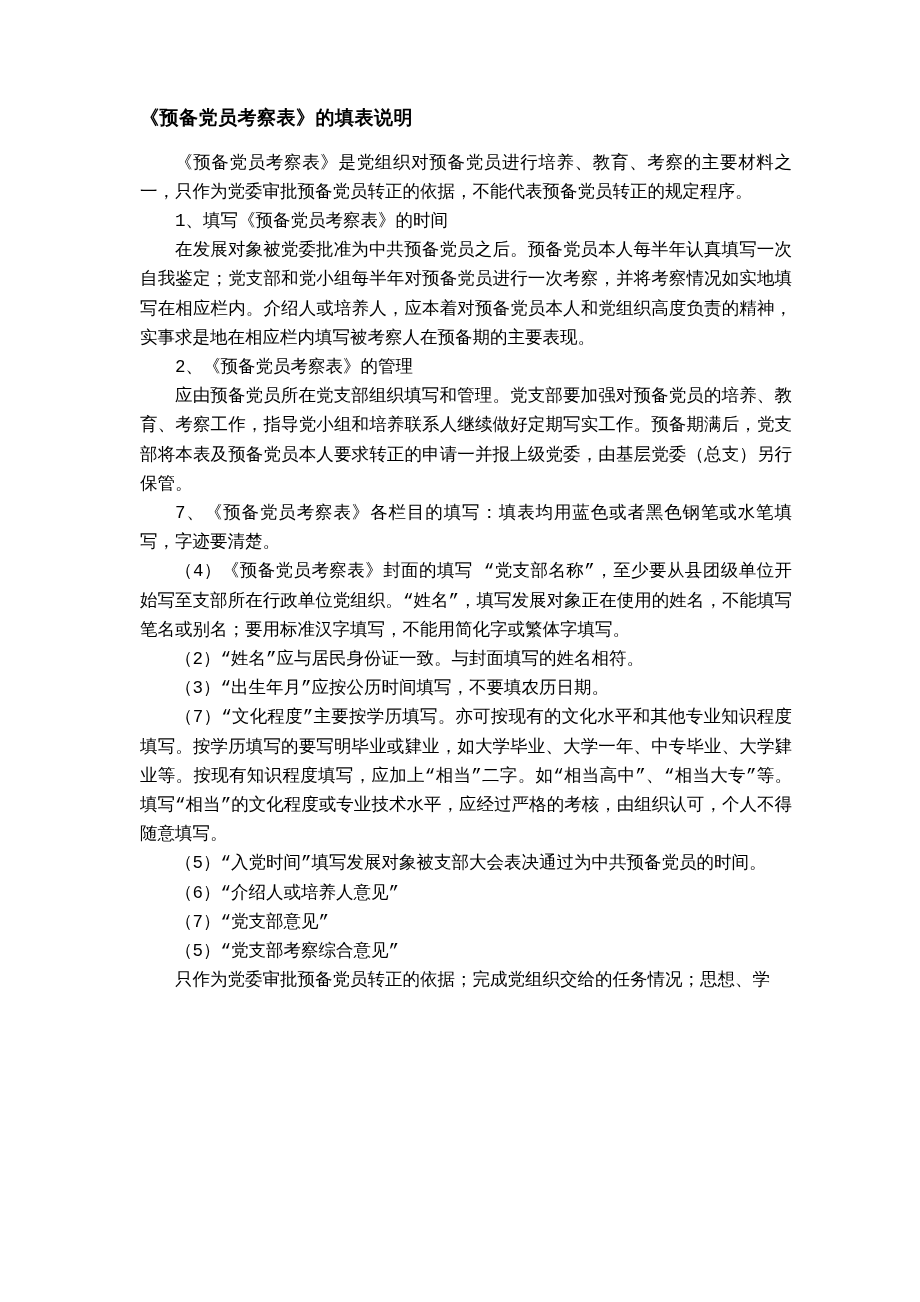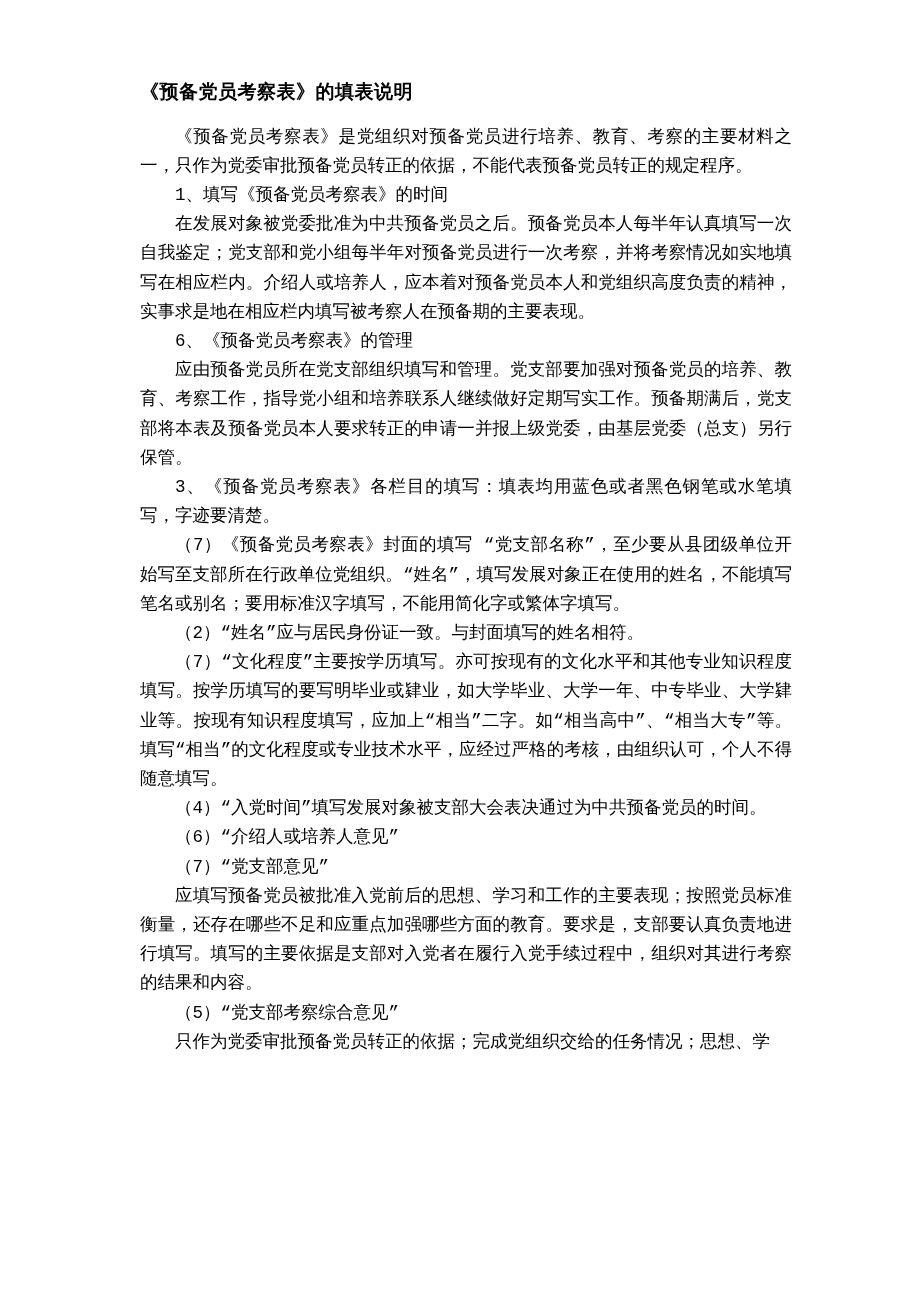--- a/index.html
+++ b/index.html
@@ -11,21 +11,21 @@
     width: 920px;
     height: 1302px;
     font-family: "DejaVu Sans", "Liberation Sans", sans-serif;
     color: #000000;
   }
   .page {
     position: relative;
     width: 920px;
     height: 1302px;
     box-sizing: border-box;
-    padding: 78px 128px 0 140px;
+    padding: 104px 128px 0 140px;
     background: #ffffff;
   }
   .doc-title {
     font-family: "DejaVu Sans", "Liberation Sans", sans-serif;
     font-weight: bold;
     font-size: 19px;
     line-height: 1.4;
     letter-spacing: 0.5px;
     margin: 0 0 18px 0;
     text-align: left;
@@ -45,25 +45,25 @@
 </style>
 </head>
 <body>
 
 <div class="page">
   <h1 class="doc-title">《预备党员考察表》的填表说明</h1>
 
   <p class="para indent">《预备党员考察表》是党组织对预备党员进行培养、教育、考察的主要材料之一，只作为党委审批预备党员转正的依据，不能代表预备党员转正的规定程序。</p>
   <p class="para indent">1、填写《预备党员考察表》的时间</p>
   <p class="para indent">在发展对象被党委批准为中共预备党员之后。预备党员本人每半年认真填写一次自我鉴定；党支部和党小组每半年对预备党员进行一次考察，并将考察情况如实地填写在相应栏内。介绍人或培养人，应本着对预备党员本人和党组织高度负责的精神，实事求是地在相应栏内填写被考察人在预备期的主要表现。</p>
-  <p class="para indent">6、《预备党员考察表》的管理</p>
+  <p class="para indent">2、《预备党员考察表》的管理</p>
   <p class="para indent">应由预备党员所在党支部组织填写和管理。党支部要加强对预备党员的培养、教育、考察工作，指导党小组和培养联系人继续做好定期写实工作。预备期满后，党支部将本表及预备党员本人要求转正的申请一并报上级党委，由基层党委（总支）另行保管。</p>
-  <p class="para indent">3、《预备党员考察表》各栏目的填写：填表均用蓝色或者黑色钢笔或水笔填写，字迹要清楚。</p>
-  <p class="para indent">（7）《预备党员考察表》封面的填写 “党支部名称”，至少要从县团级单位开始写至支部所在行政单位党组织。“姓名”，填写发展对象正在使用的姓名，不能填写笔名或别名；要用标准汉字填写，不能用简化字或繁体字填写。</p>
+  <p class="para indent">7、《预备党员考察表》各栏目的填写：填表均用蓝色或者黑色钢笔或水笔填写，字迹要清楚。</p>
+  <p class="para indent">（4）《预备党员考察表》封面的填写 “党支部名称”，至少要从县团级单位开始写至支部所在行政单位党组织。“姓名”，填写发展对象正在使用的姓名，不能填写笔名或别名；要用标准汉字填写，不能用简化字或繁体字填写。</p>
   <p class="para indent">（2）“姓名”应与居民身份证一致。与封面填写的姓名相符。</p>
+  <p class="para indent">（3）“出生年月”应按公历时间填写，不要填农历日期。</p>
   <p class="para indent">（7）“文化程度”主要按学历填写。亦可按现有的文化水平和其他专业知识程度填写。按学历填写的要写明毕业或肄业，如大学毕业、大学一年、中专毕业、大学肄业等。按现有知识程度填写，应加上“相当”二字。如“相当高中”、“相当大专”等。填写“相当”的文化程度或专业技术水平，应经过严格的考核，由组织认可，个人不得随意填写。</p>
-  <p class="para indent">（4）“入党时间”填写发展对象被支部大会表决通过为中共预备党员的时间。</p>
+  <p class="para indent">（5）“入党时间”填写发展对象被支部大会表决通过为中共预备党员的时间。</p>
   <p class="para indent">（6）“介绍人或培养人意见”</p>
   <p class="para indent">（7）“党支部意见”</p>
-  <p class="para indent">应填写预备党员被批准入党前后的思想、学习和工作的主要表现；按照党员标准衡量，还存在哪些不足和应重点加强哪些方面的教育。要求是，支部要认真负责地进行填写。填写的主要依据是支部对入党者在履行入党手续过程中，组织对其进行考察的结果和内容。</p>
   <p class="para indent">（5）“党支部考察综合意见”</p>
   <p class="para indent">只作为党委审批预备党员转正的依据；完成党组织交给的任务情况；思想、学</p>
 </div>
 
 </body></html>

